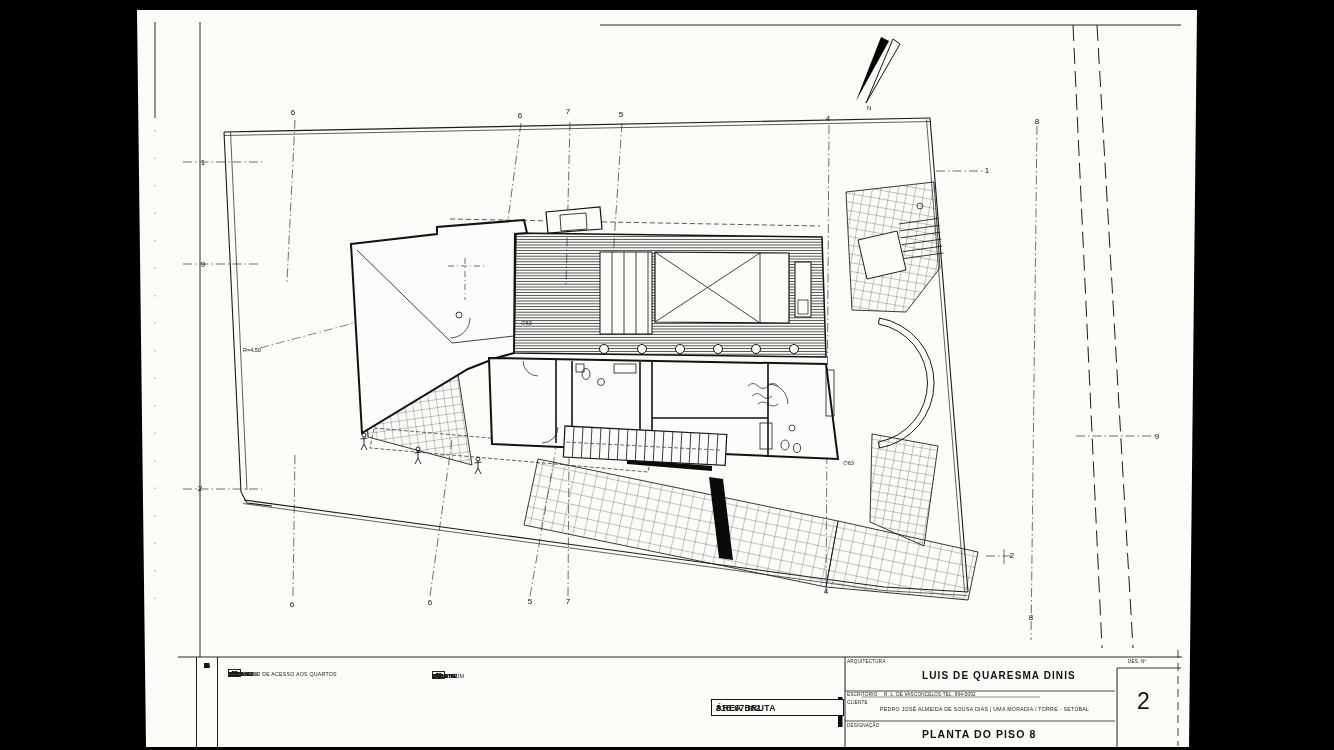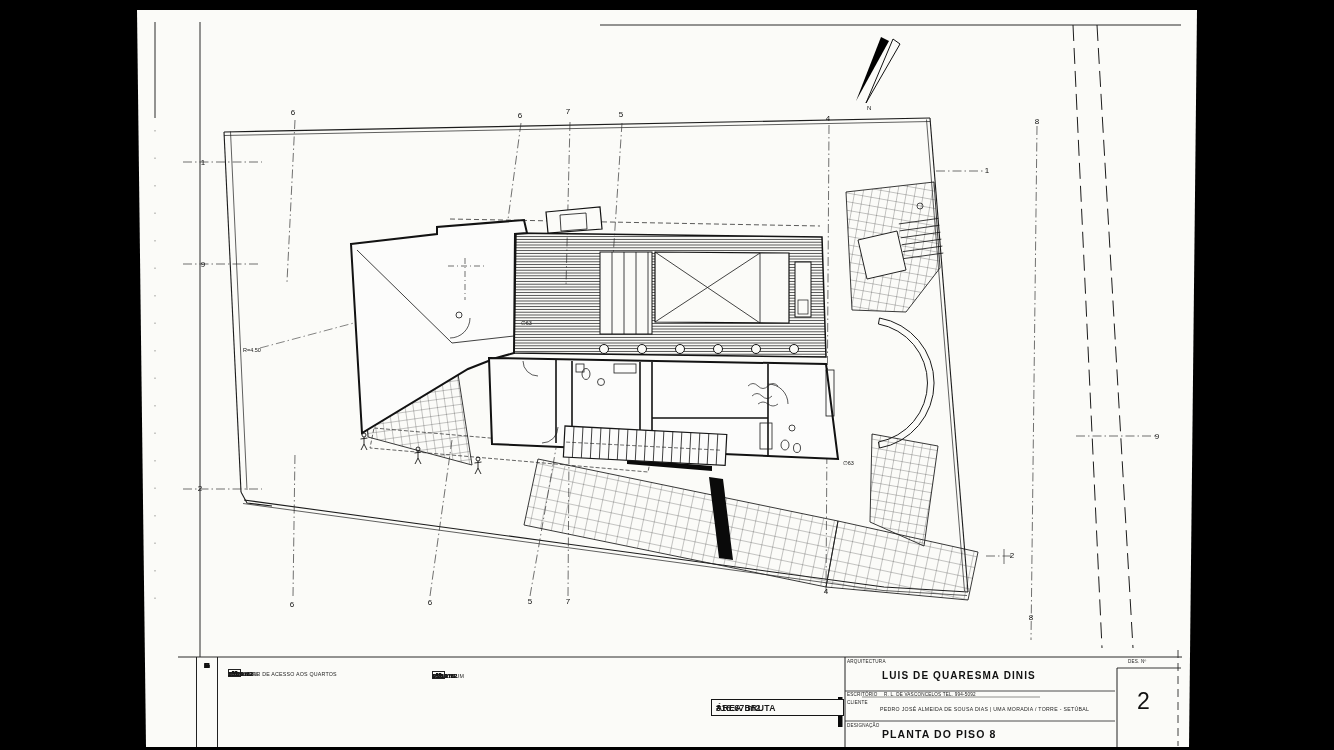--- a/index.html
+++ b/index.html
@@ -13,21 +13,21 @@
     clip-path:polygon(137px 0px,1197px 0px,1189px 737px,146px 737px);
   }
   svg.plan{position:absolute;top:0;left:0;width:1334px;height:750px;}
   .ovl{position:absolute;top:0;left:0;width:1334px;height:750px;pointer-events:none;}
   .ovl *{position:absolute;}
   .grid-label{font-size:8px;color:#101010;transform:translate(-50%,-50%);}
   .annot{font-size:5.5px;color:#151515;white-space:nowrap;}
   
   .t-tiny{font-size:4.6px;letter-spacing:.2px;color:#222;white-space:nowrap;}
   .t-small{font-size:5.2px;letter-spacing:.3px;color:#242424;white-space:nowrap;}
-  .t-big{font-size:10px;font-weight:bold;letter-spacing:1.1px;color:#111;white-space:nowrap;}
+  .t-big{font-size:10px;font-weight:bold;letter-spacing:1.1px;color:#111;white-space:nowrap;margin-left:40px;}
   .t-num{font-size:23px;color:#111;}
   
   .area-box{
     display:flex;align-items:center;gap:4px;
     border:1.6px solid #151515;background:#fbfbf8;
     width:127px;height:15px;padding:0 0 0 4px;
     font-size:8.6px;font-weight:bold;letter-spacing:.4px;white-space:nowrap;
   }
   
   .legend-letters{

